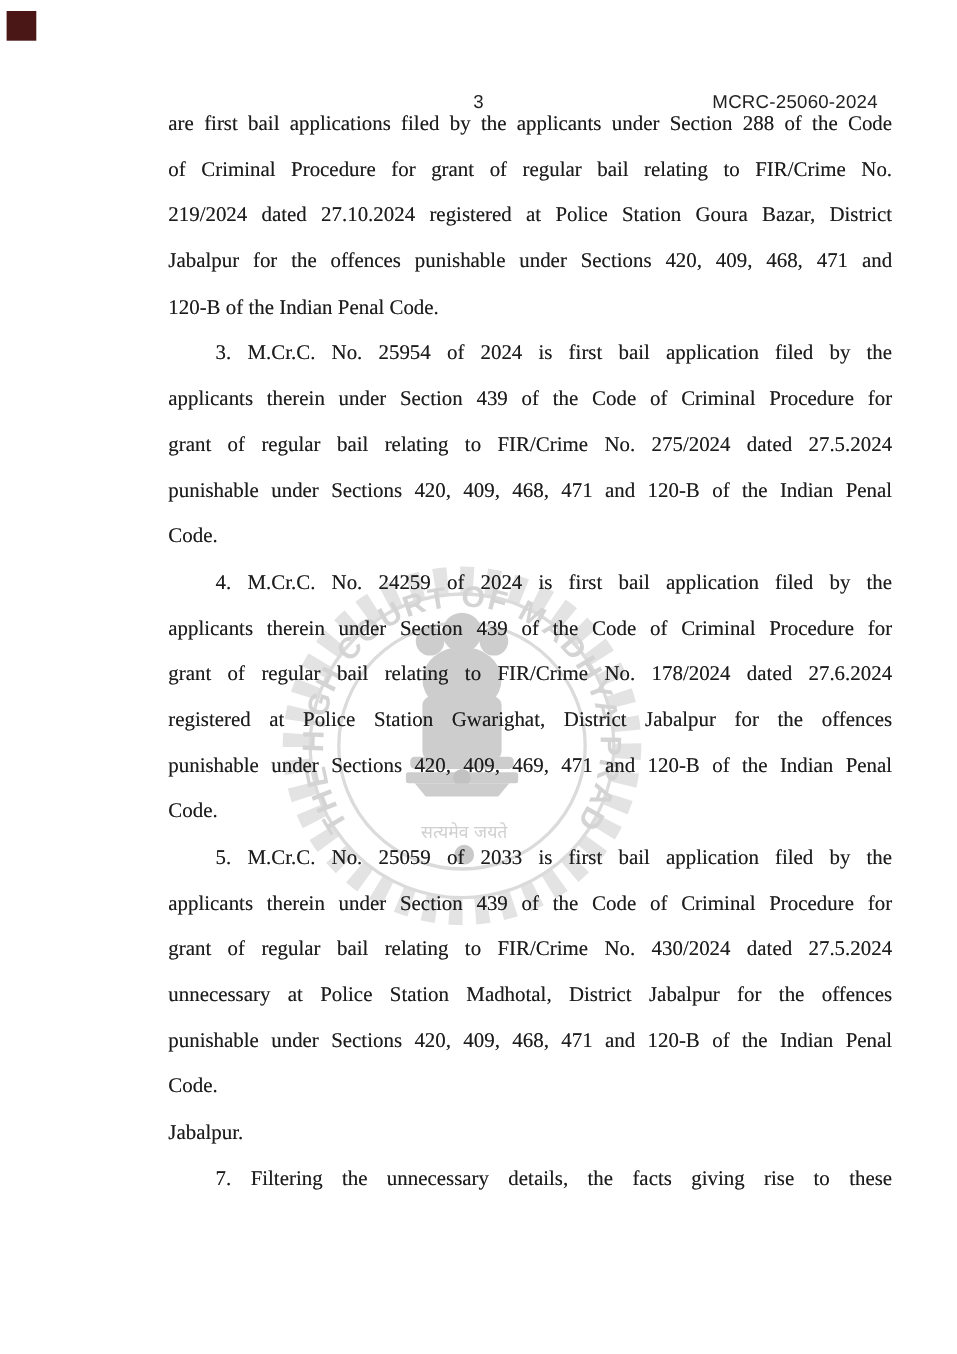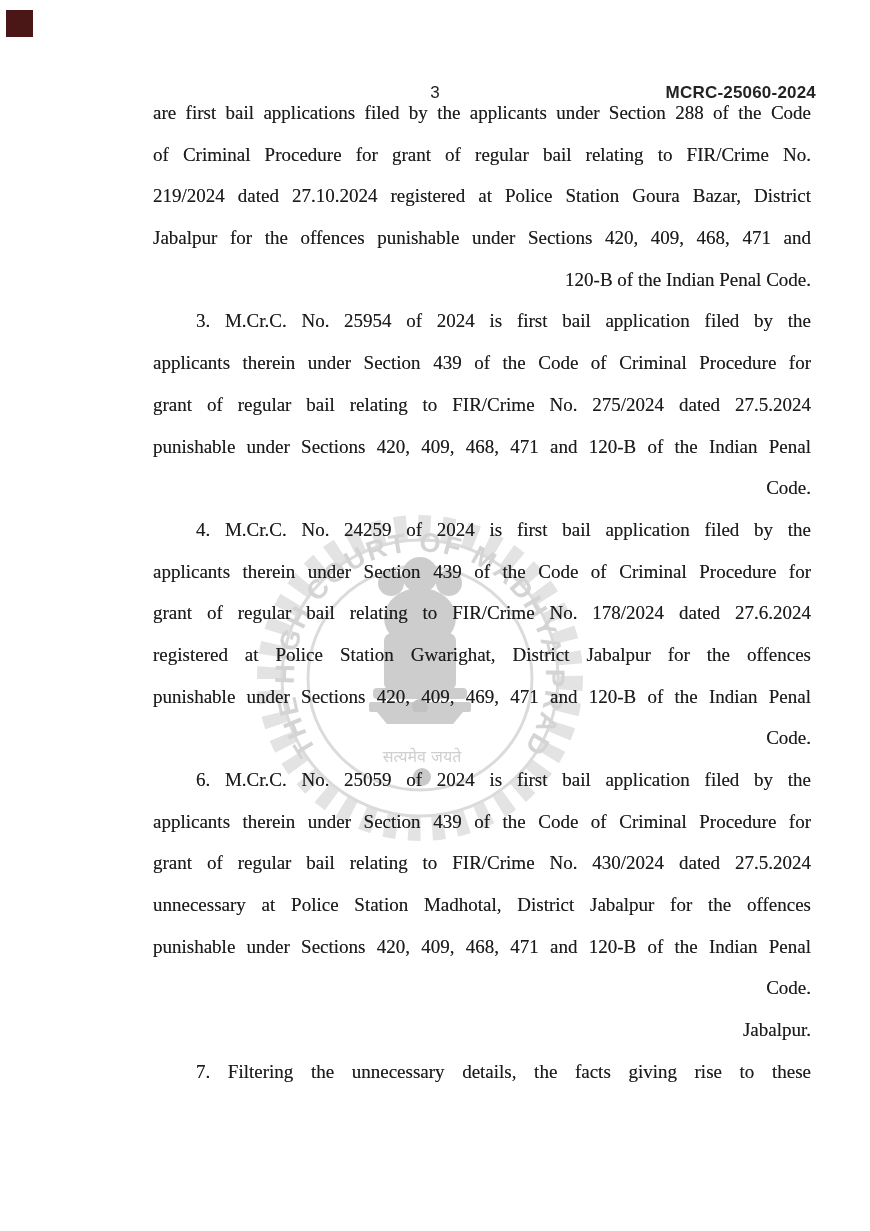--- a/index.html
+++ b/index.html
@@ -6,36 +6,36 @@
   .page{position:relative;width:870px;height:1231px;background:#ffffff;overflow:hidden;
         font-family:"Liberation Serif", serif;color:#1c1c1c;}
 
   
   .corner-mark{position:absolute;left:6px;top:10px;width:27px;height:27px;background:#4b1616;}
 
   
   .hdr{position:absolute;top:83px;left:0;width:870px;height:22px;
        font-family:"Liberation Sans", sans-serif;font-size:17px;color:#232323;}
   .hdr .pg{position:absolute;left:0;right:0;text-align:center;}
-  .hdr .case{position:absolute;right:54px;top:0;letter-spacing:0.2px;font-weight:bold;}
+  .hdr .case{position:absolute;right:72px;top:0;letter-spacing:0.2px;}
 
   
   .sealwrap{position:absolute;left:245px;top:503px;z-index:0;}
   .teeth{fill:none;stroke:#e3e3e3;stroke-width:26;stroke-dasharray:12 11.5;}
   .ringline{fill:none;stroke:#dbdbdb;stroke-width:3;}
   .ringtext{font-family:"Liberation Sans", sans-serif;font-size:27px;font-weight:bold;
             letter-spacing:2px;fill:#d4d4d4;}
   .motto{font-family:"DejaVu Sans", sans-serif;font-size:16px;fill:#d0d0d0;}
 
   
   .bodytext{position:absolute;left:153px;top:92px;width:658px;z-index:1;
             font-size:19px;line-height:41.7px;
             text-shadow:0 0 0.6px rgba(0,0,0,0.5);}
   .ln{text-align:justify;text-align-last:justify;-moz-text-align-last:justify;height:41.7px;}
-  .ln.end{text-align-last:auto;-moz-text-align-last:auto;text-align:right;}
+  .ln.end{text-align-last:auto;-moz-text-align-last:auto;text-align:left;}
   .ln.in{text-indent:43px;}
   .ln .b{font-weight:normal;}
 </style>
 </head>
 <body>
 
 <div class="page">
 
   <div class="corner-mark"></div>
 
@@ -81,21 +81,21 @@
     <div class="ln"><span class="b"></span><span>applicants therein under Section 439 of the Code of Criminal Procedure for</span></div>
     <div class="ln"><span class="b"></span><span>grant of regular bail relating to FIR/Crime No. 275/2024 dated 27.5.2024</span></div>
     <div class="ln"><span class="b"></span><span>punishable under Sections 420, 409, 468, 471 and 120-B of the Indian Penal</span></div>
     <div class="ln end"><span class="b"></span><span>Code.</span></div>
     <div class="ln in"><span class="b">4. M.Cr.C. No. 24259 of 2024</span><span> is first bail application filed by the</span></div>
     <div class="ln"><span class="b"></span><span>applicants therein under Section 439 of the Code of Criminal Procedure for</span></div>
     <div class="ln"><span class="b"></span><span>grant of regular bail relating to FIR/Crime No. 178/2024 dated 27.6.2024</span></div>
     <div class="ln"><span class="b"></span><span>registered at Police Station Gwarighat, District Jabalpur for the offences</span></div>
     <div class="ln"><span class="b"></span><span>punishable under Sections 420, 409, 469, 471 and 120-B of the Indian Penal</span></div>
     <div class="ln end"><span class="b"></span><span>Code.</span></div>
-    <div class="ln in"><span class="b">6. M.Cr.C. No. 25059 of 2024</span><span> is first bail application filed by the</span></div>
+    <div class="ln in"><span class="b">5. M.Cr.C. No. 25059 of 2033</span><span> is first bail application filed by the</span></div>
     <div class="ln"><span class="b"></span><span>applicants therein under Section 439 of the Code of Criminal Procedure for</span></div>
     <div class="ln"><span class="b"></span><span>grant of regular bail relating to FIR/Crime No. 430/2024 dated 27.5.2024</span></div>
     <div class="ln"><span class="b"></span><span>unnecessary at Police Station Madhotal, District Jabalpur for the offences</span></div>
     <div class="ln"><span class="b"></span><span>punishable under Sections 420, 409, 468, 471 and 120-B of the Indian Penal</span></div>
     <div class="ln end"><span class="b"></span><span>Code.</span></div>
     <div class="ln end"><span class="b"></span><span>Jabalpur.</span></div>
     <div class="ln in"><span class="b">7.</span><span> Filtering the unnecessary details, the facts giving rise to these</span></div>
   </div>
 
 </div>

